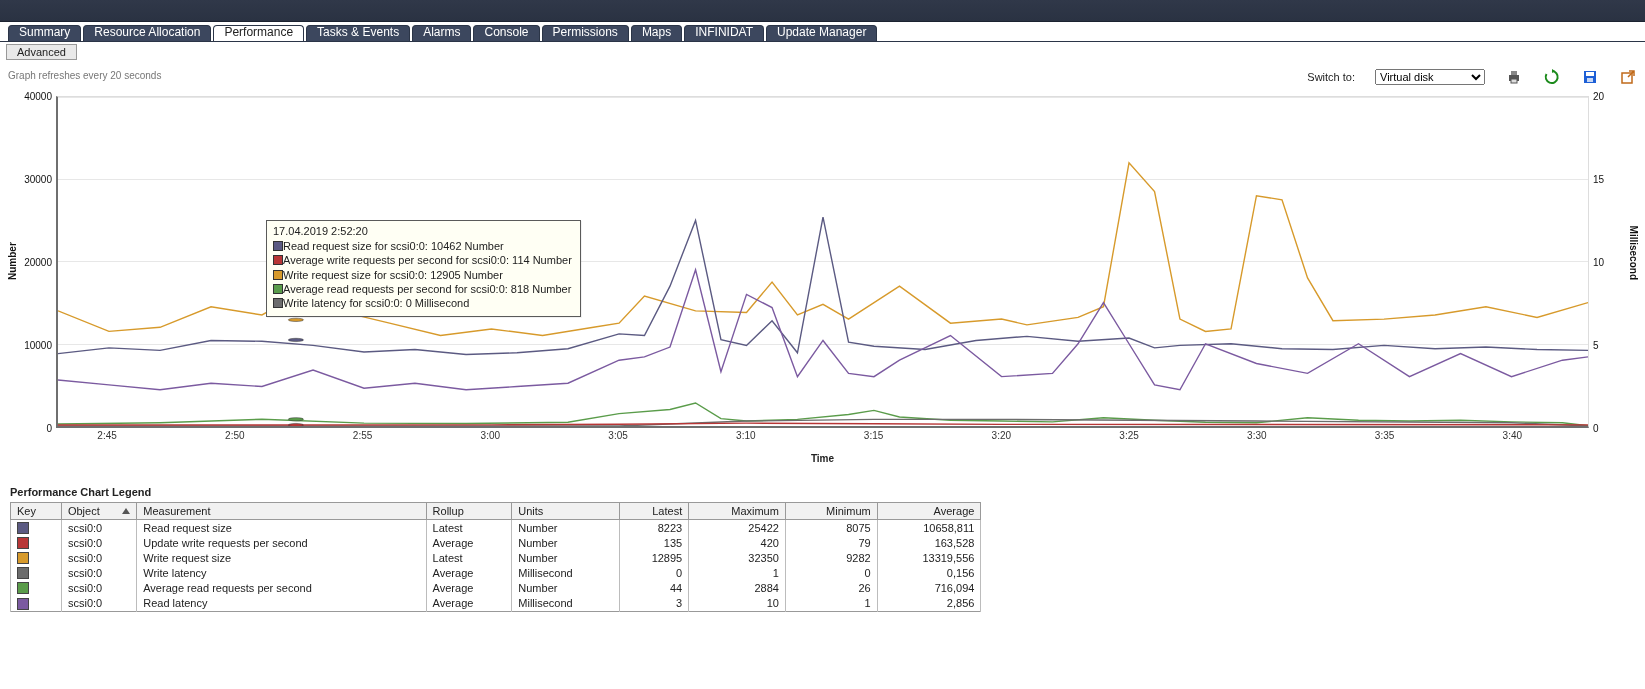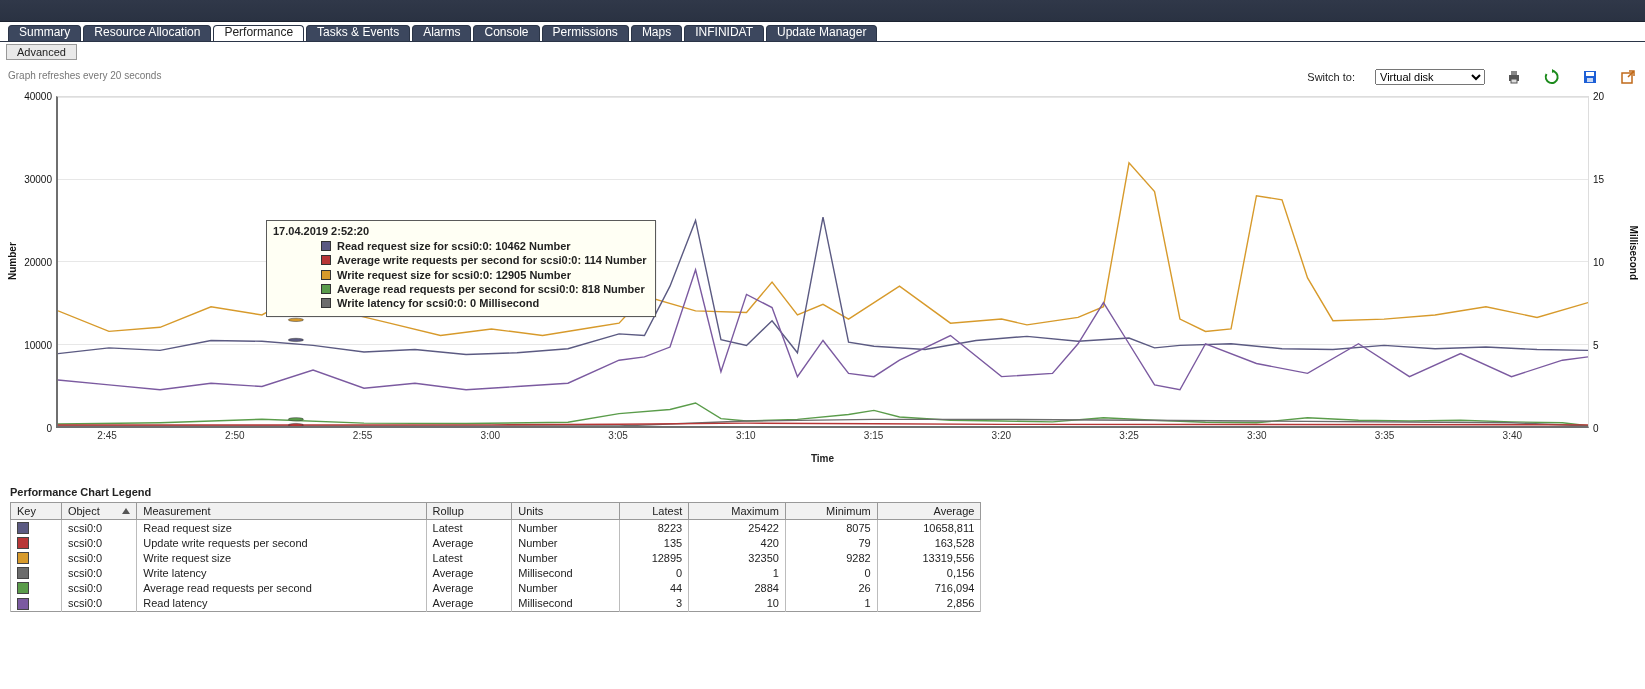--- a/index.html
+++ b/index.html
@@ -83,24 +83,23 @@
   .xaxis-label {
     position:absolute; left:0; right:0; bottom:6px; text-align:center;
     font-weight:bold; font-size:10px;
   }
 
   
   .tooltip {
     position:absolute; background:#fffff4; border:1px solid #5a5a5a;
     font-size:11px; color:#222; padding:4px 8px 6px 6px; z-index:5;
     box-shadow:1px 1px 0 rgba(0,0,0,0.05);
-    font-weight:bold;
   }
   .tooltip .tt-title { margin-bottom:2px; }
-  .tooltip .tt-row { display:flex; align-items:center; gap:6px; line-height:1.3;margin-left:48px; }
+  .tooltip .tt-row { display:flex; align-items:center; line-height:1.3; }
   .tooltip .chip { width:10px; height:10px; border:1px solid #333; flex:0 0 auto; }
 
   
   .legend { padding:6px 16px 8px 10px; }
   .legend .legend-title { font-weight:bold; margin:4px 0 4px 0; }
   table.legtab { width:60%; min-width:820px; border-collapse:collapse; border:1px solid #999; }
   table.legtab th {
     background:#f1f1f1; border:1px solid #999; text-align:left;
     padding:2px 6px; font-weight:normal; font-size:11px; position:relative;
   }

